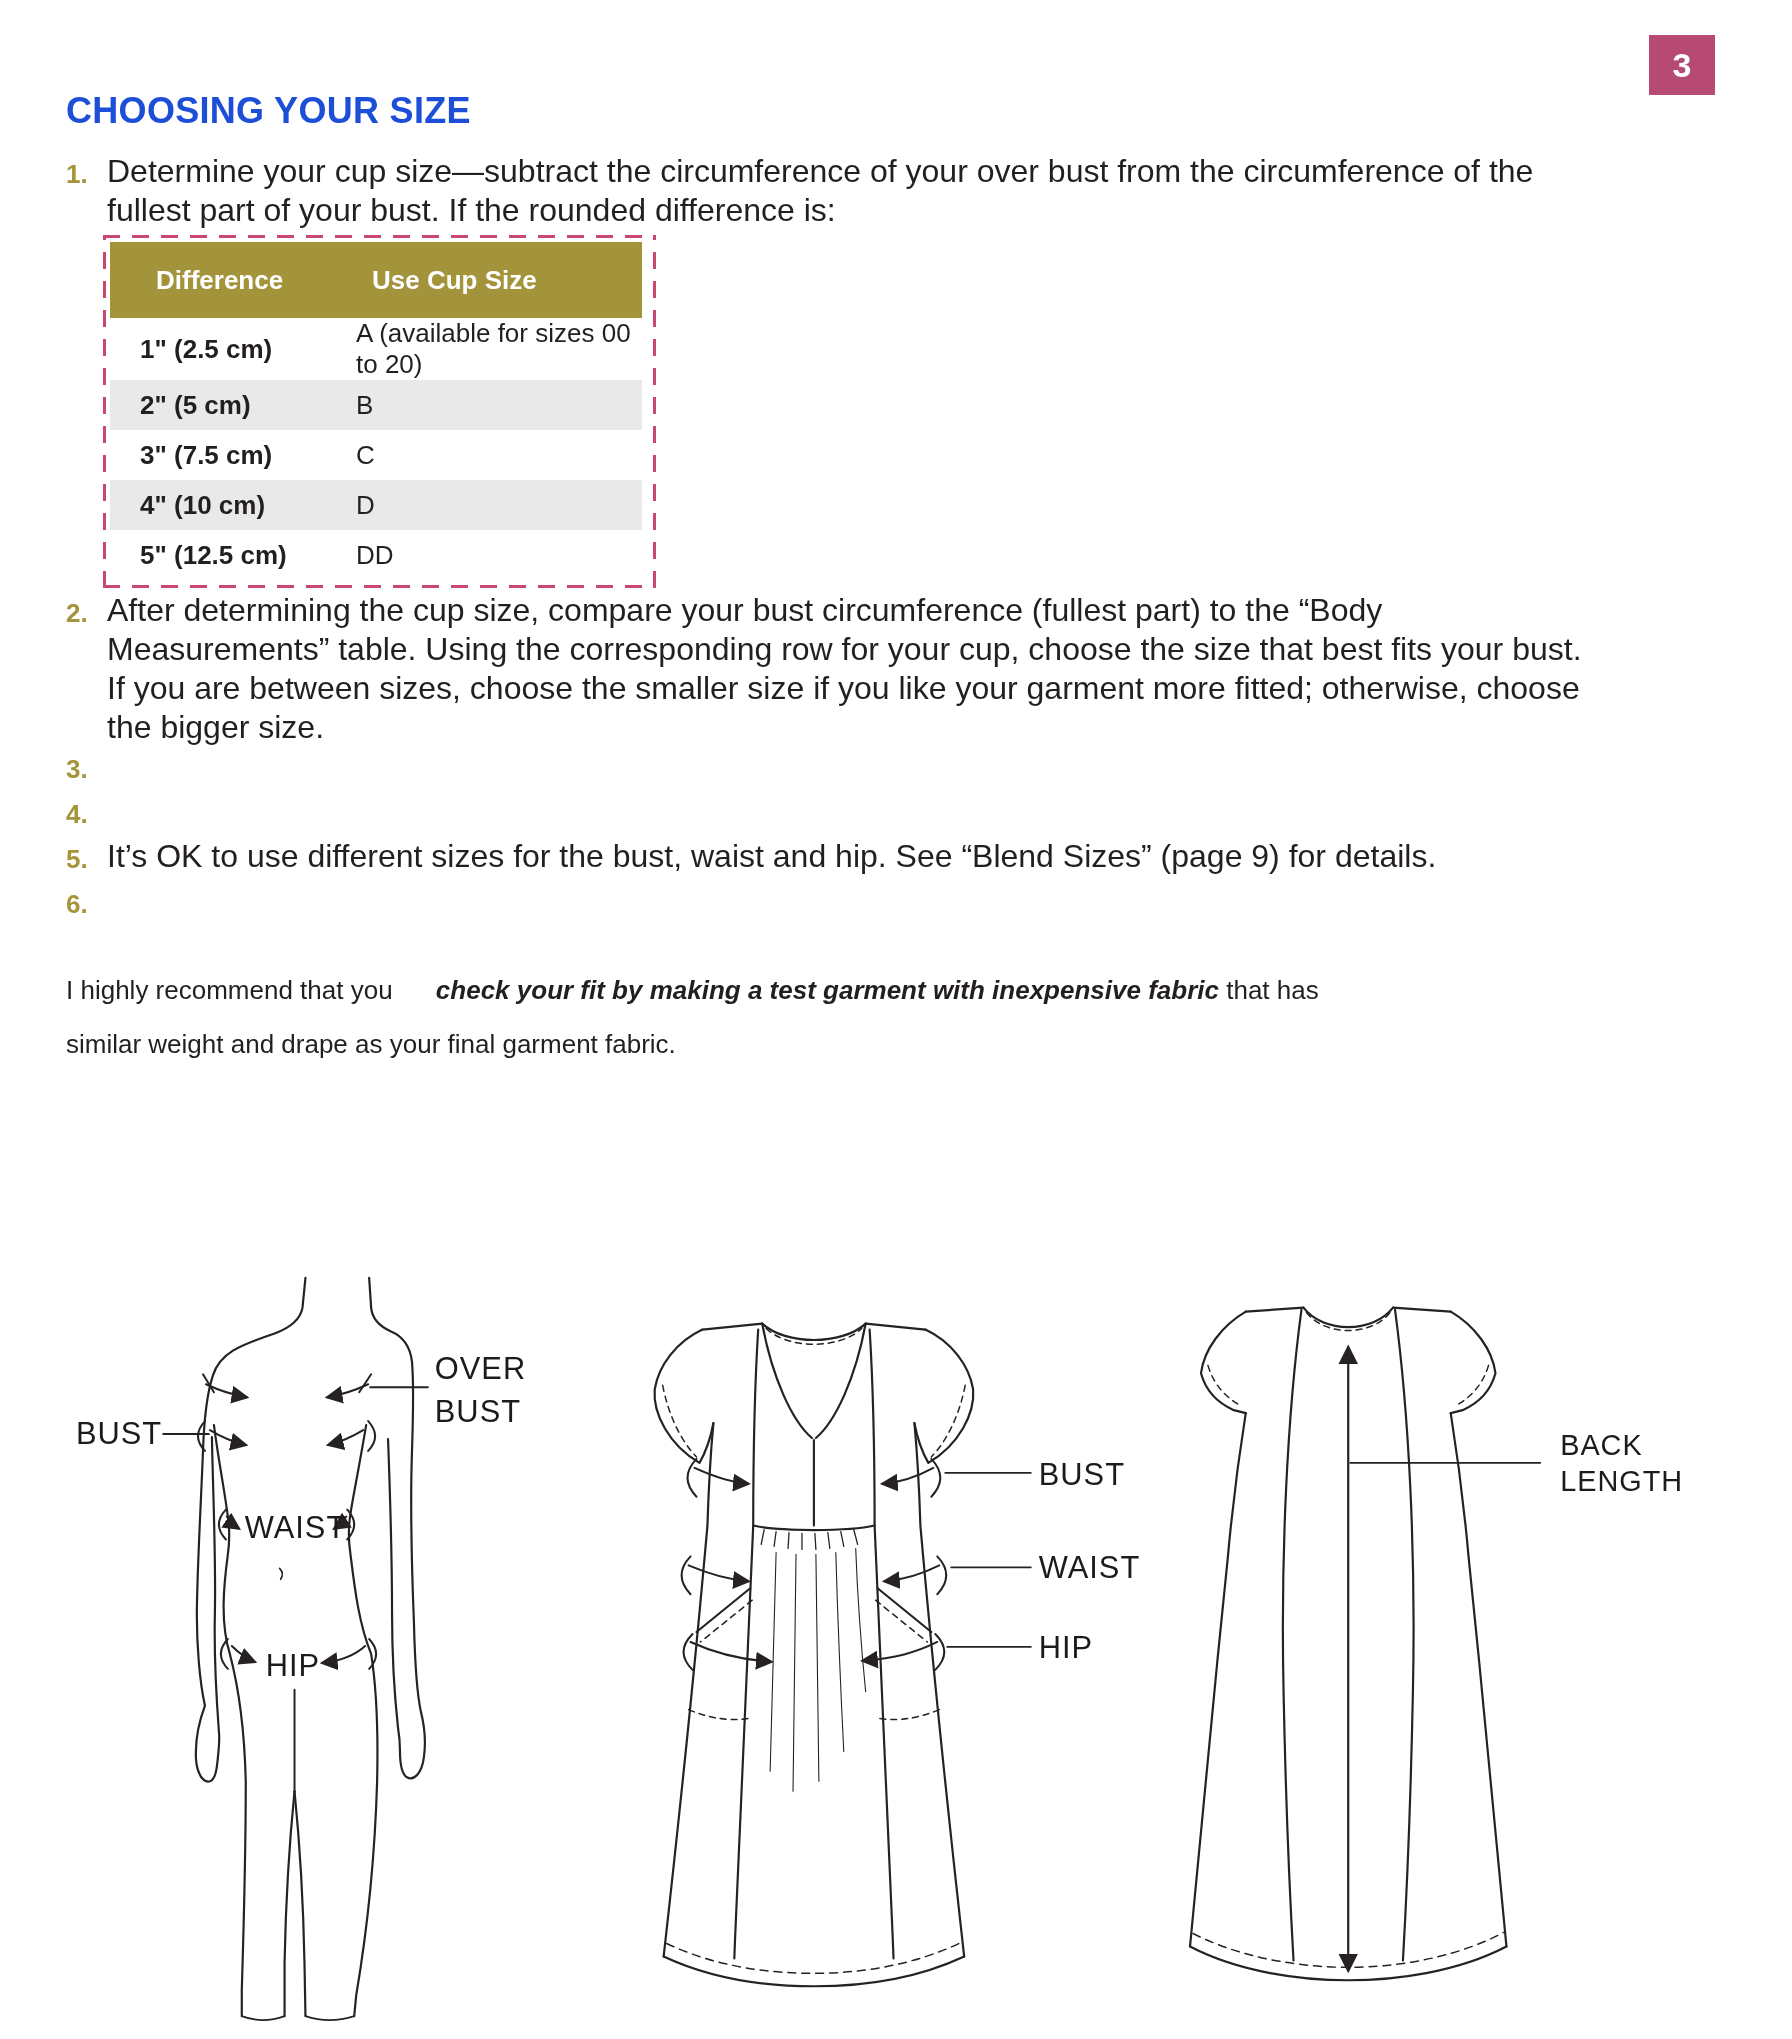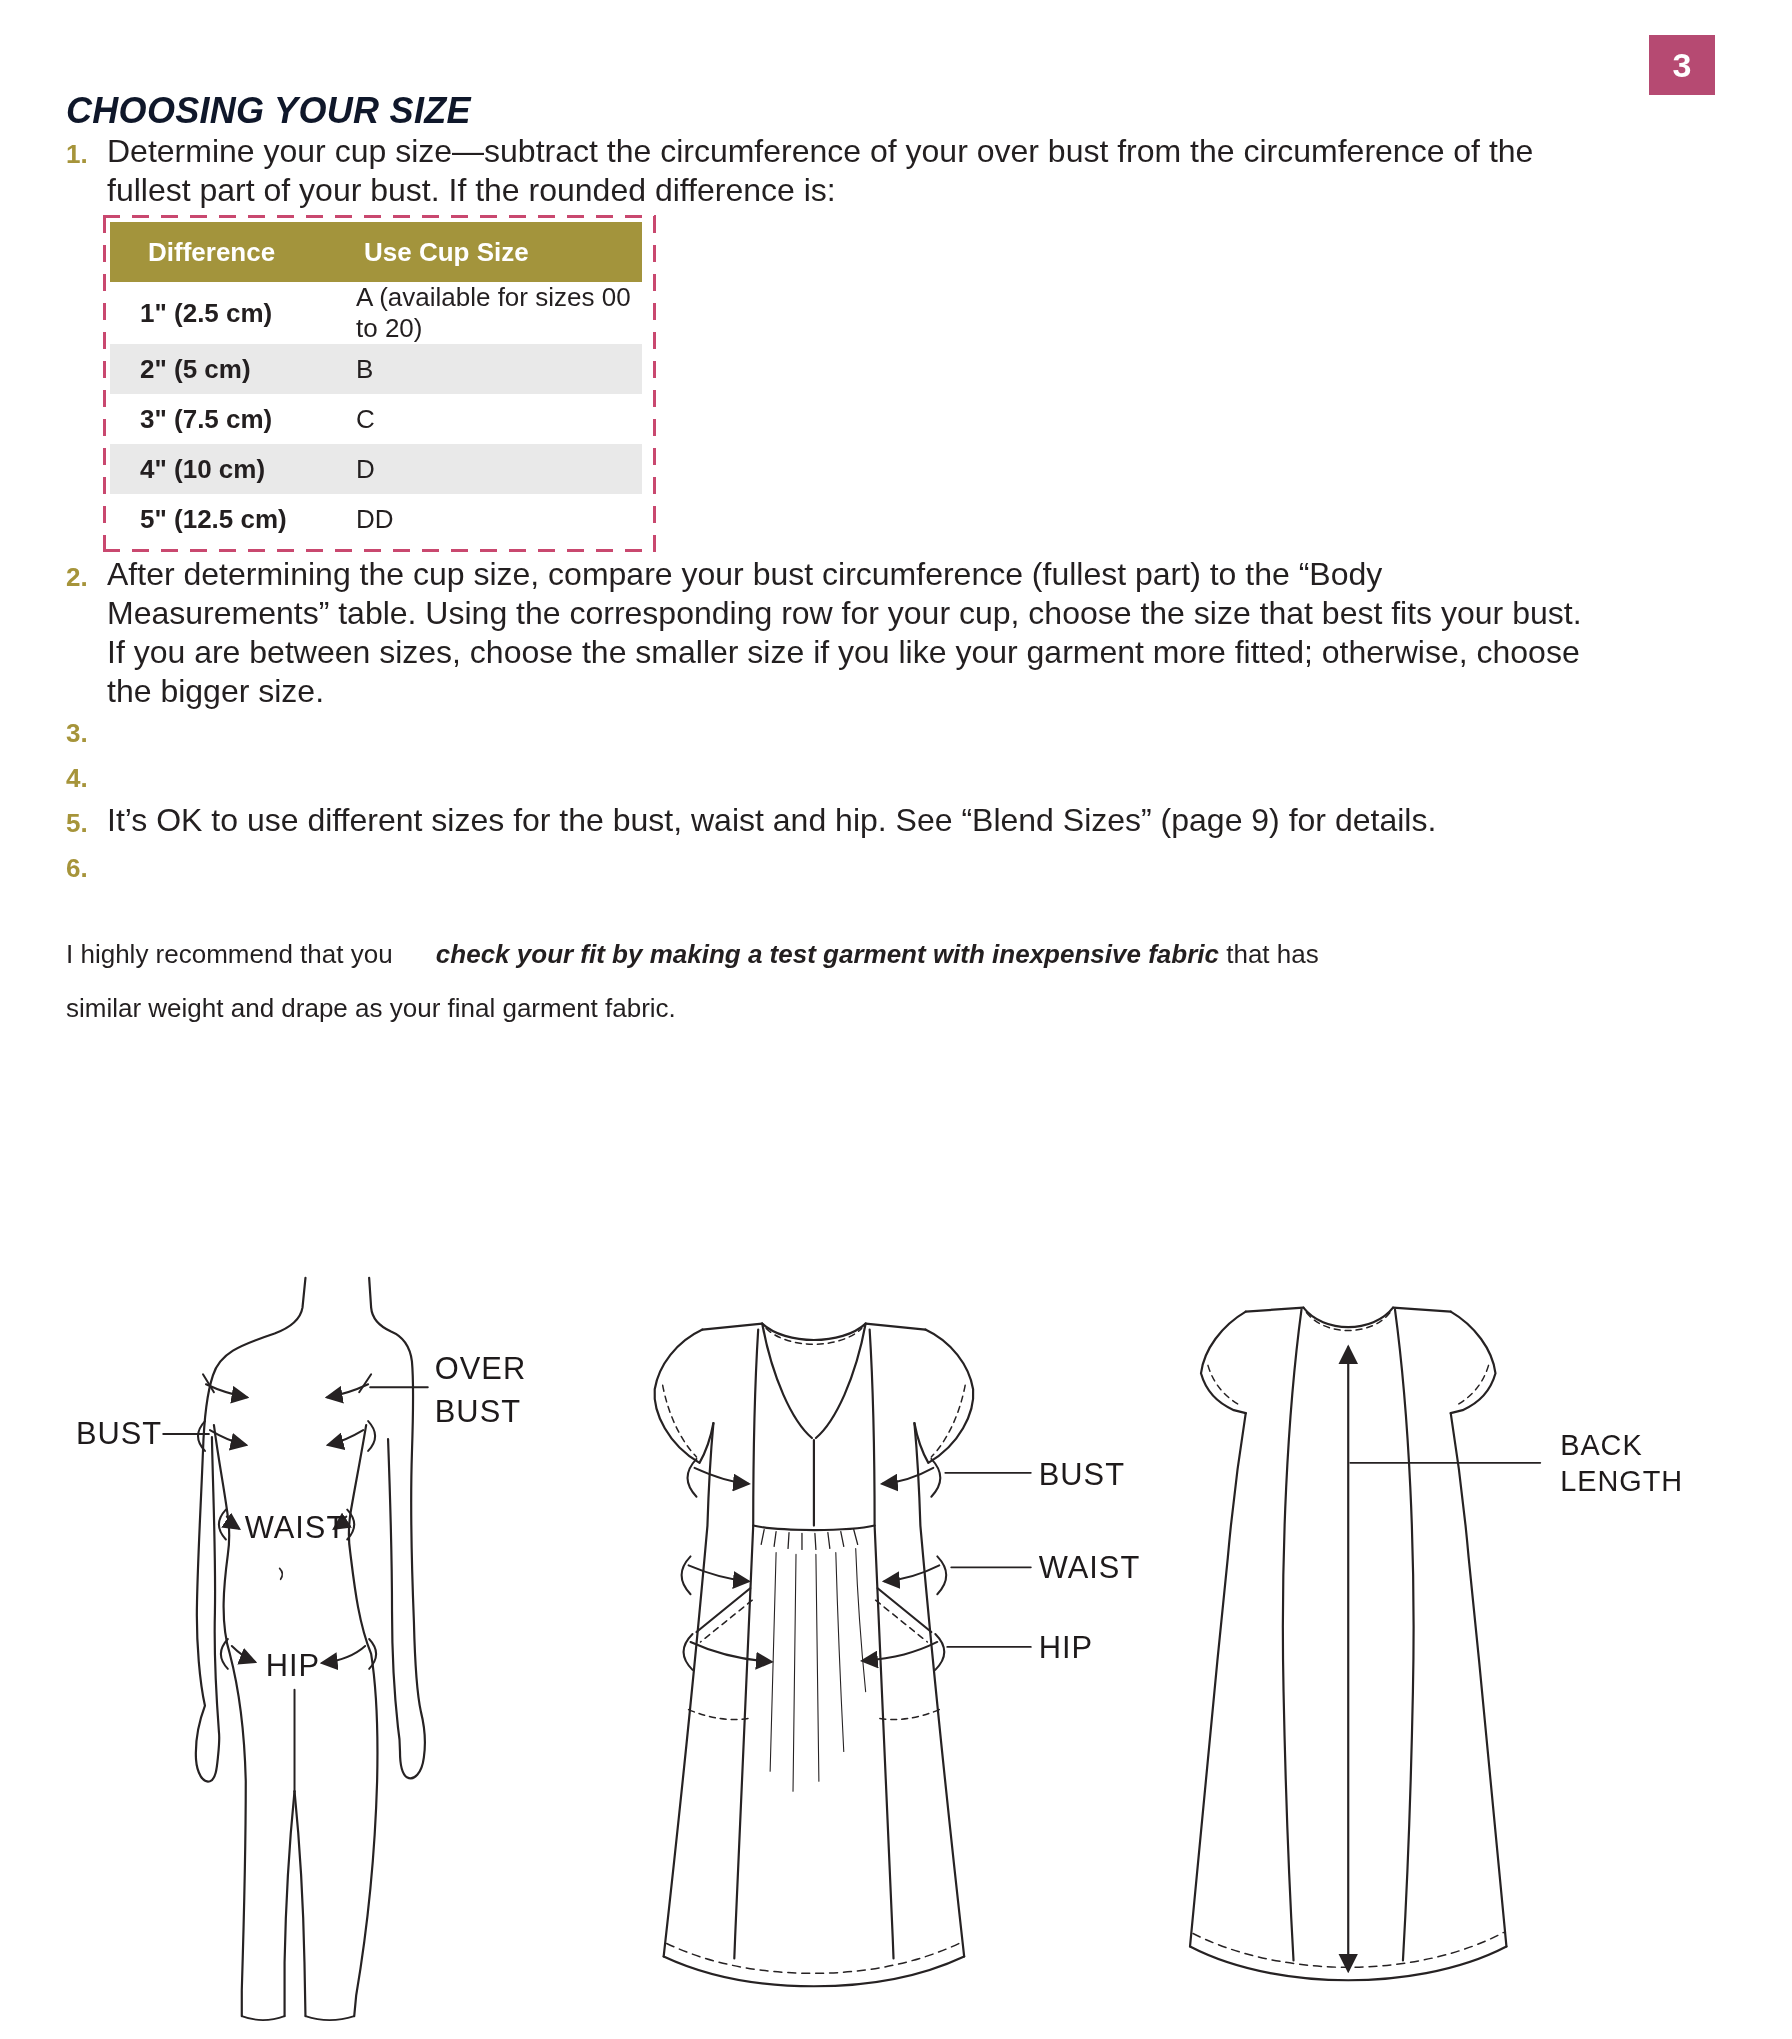--- a/index.html
+++ b/index.html
@@ -7,22 +7,22 @@
     width:1793px;height:2040px;position:relative;background:#ffffff;
     font-family:"Liberation Sans", sans-serif;color:#231f20;overflow:hidden;
   }
   .page-badge{
     position:absolute;left:1649px;top:35px;width:66px;height:60px;
     background:#b64a72;color:#ffffff;font-size:34px;font-weight:bold;
     text-align:center;line-height:60px;
   }
   .content{position:absolute;left:66px;top:90px;width:1692px;}
   h1.heading{
-    margin:0 0 0 0;font-size:36px;line-height:42px;font-weight:bold;
-    color:#0f172a;letter-spacing:0.3px;font-style:italic;
+    margin:0 0 20px 0;font-size:36px;line-height:42px;font-weight:bold;
+    color:#1d4ed8;letter-spacing:0.3px;
   }
   ol.steps{list-style:none;margin:0;padding:0;}
   ol.steps li{display:flex;align-items:flex-start;}
   ol.steps .num{
     flex:none;width:41px;font-size:26px;line-height:45px;font-weight:bold;color:#a6943a;
   }
   ol.steps .txt{
     font-size:32px;line-height:39px;white-space:pre-line;
   }
   .dash-box{
@@ -33,21 +33,21 @@
       repeating-linear-gradient(0deg,#c9486f 0 17px,transparent 17px 29px),
       repeating-linear-gradient(0deg,#c9486f 0 17px,transparent 17px 29px);
     background-size:100% 3px,100% 3px,3px 100%,3px 100%;
     background-position:0 0,0 100%,0 0,100% 0;
     background-repeat:no-repeat;
   }
   .cup-table{width:100%;border-collapse:collapse;table-layout:fixed;}
   .cup-table col.c1{width:246px;}
   .cup-table th{
     background:#a3943c;color:#ffffff;font-size:26px;font-weight:bold;
-    text-align:left;height:44px;padding:8px;
+    text-align:left;height:44px;padding:16px;
   }
   .cup-table td{
     font-size:26px;height:50px;padding:0;vertical-align:middle;
   }
   .cup-table .cell-pad{padding-left:30px;}
   .cup-table td.diff{font-weight:bold;}
   .cup-table tr.alt td{background:#e9e9e9;}
   p.recommend{
     margin:36px 0 0 0;font-size:26px;line-height:54px;white-space:pre-line;max-width:1303px;
   }

